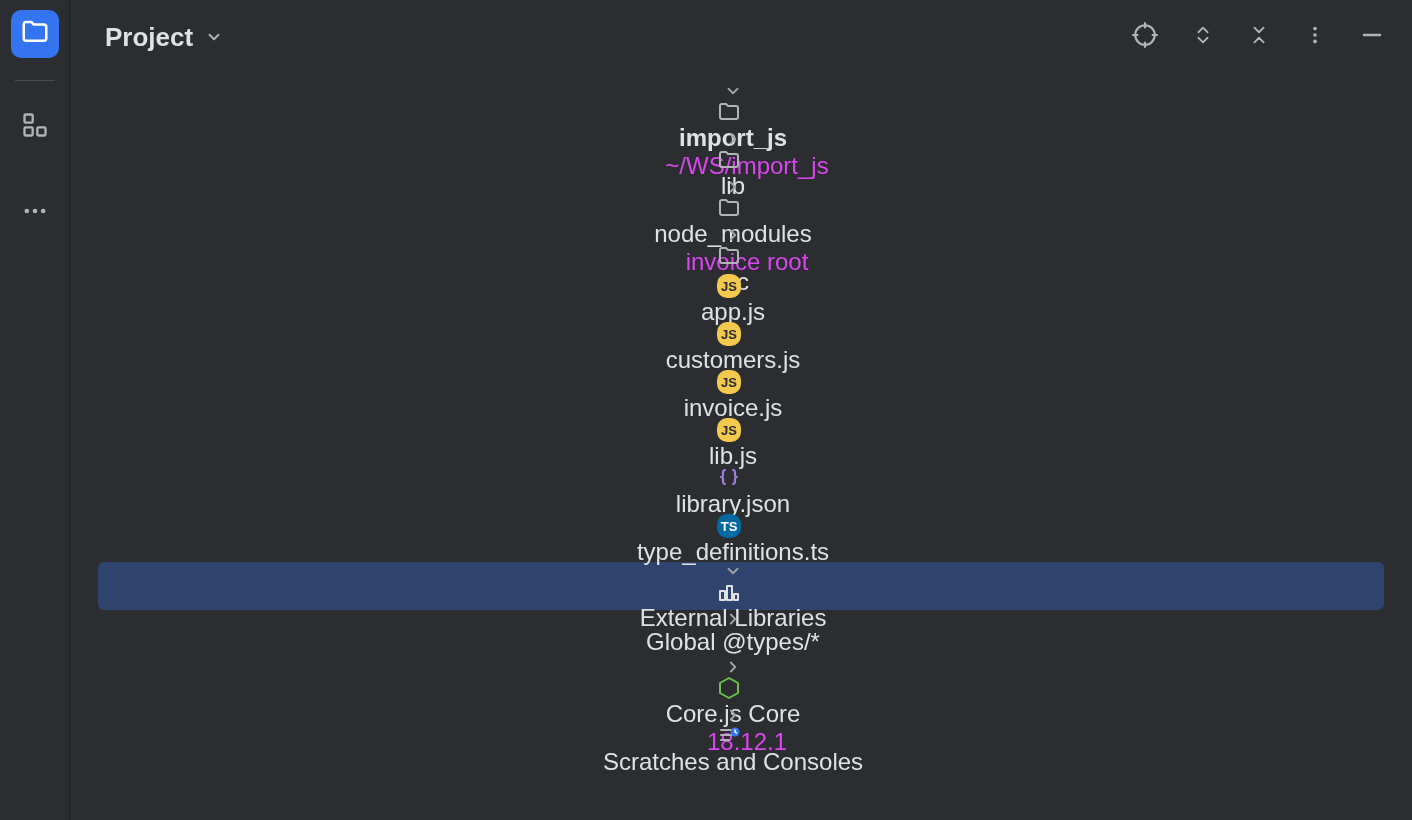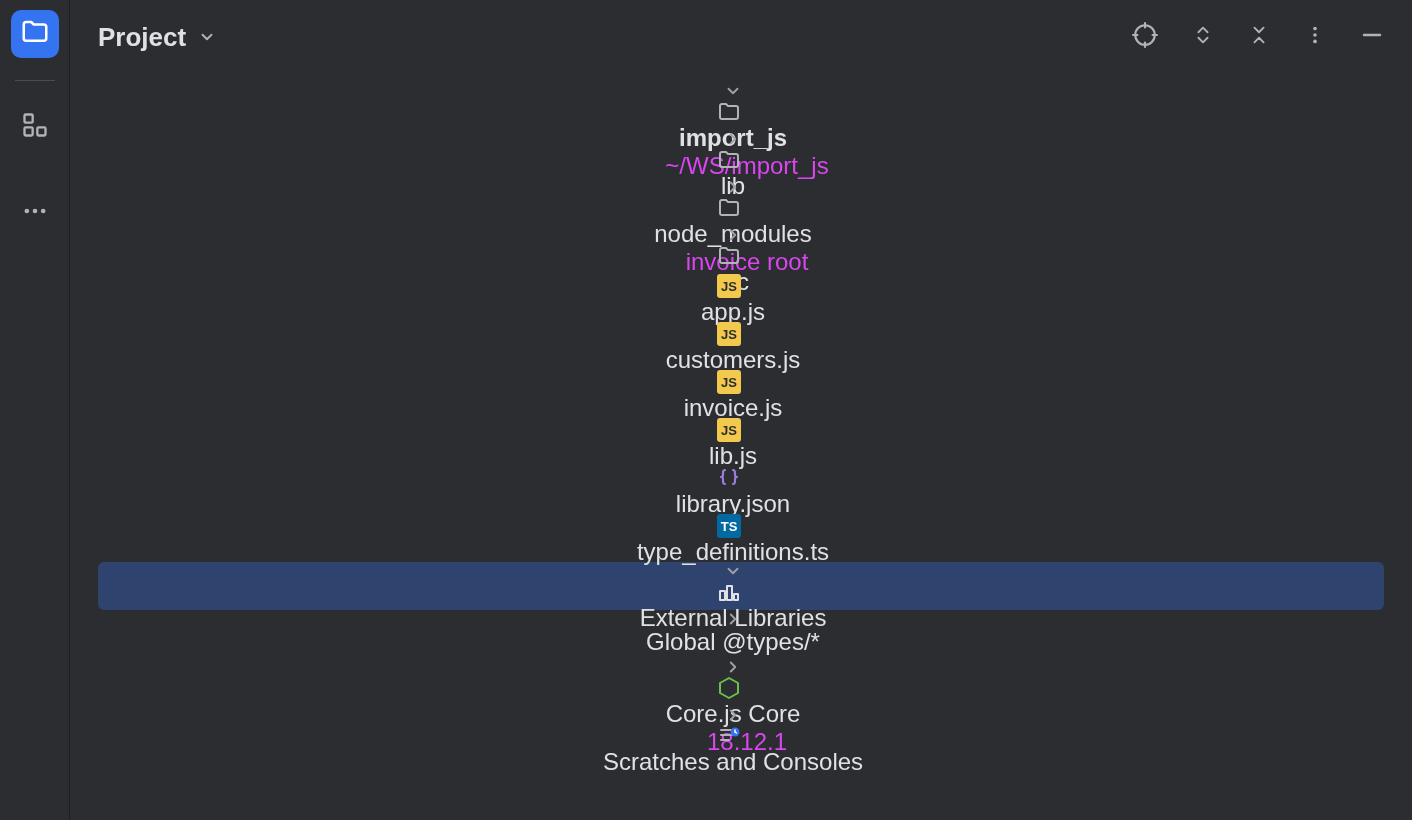--- a/index.html
+++ b/index.html
@@ -54,20 +54,21 @@
     align-items: center;
     padding: 0 10px 0 28px;
   }
   .toolbar-title {
     font-size: 26px;
     font-weight: 600;
     display: flex;
     align-items: center;
     gap: 12px;
     cursor: pointer;
+    margin-left: 7px;
   }
   .toolbar-spacer { flex: 1; }
   .toolbar-actions {
     display: flex;
     align-items: center;
     gap: 34px;
     padding-right: 18px;
   }
   .toolbar-action {
     color: #b0b3b8;
@@ -111,21 +112,21 @@
     justify-content: center;
     margin-right: 8px;
     flex-shrink: 0;
   }
   .node-label { color: #dfe1e5; white-space: nowrap; }
   .node-label.bold { font-weight: 600; }
   .node-hint { color: #d946ef; margin-left: 28px; white-space: nowrap; }
   .badge {
     width: 24px;
     height: 24px;
-    border-radius: 3px;
+    border-radius: 10px;
     font-size: 13px;
     font-weight: 700;
     display: inline-flex;
     align-items: center;
     justify-content: center;
   }
   .badge.js { background: #f2c94c; color: #2b2d30; }
   .badge.ts { background: #0369a1; color: #fff; }
 </style>
 </head>

